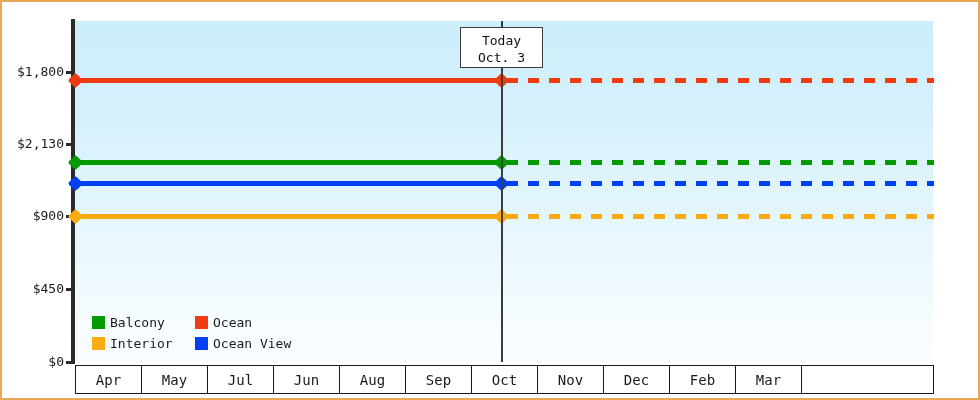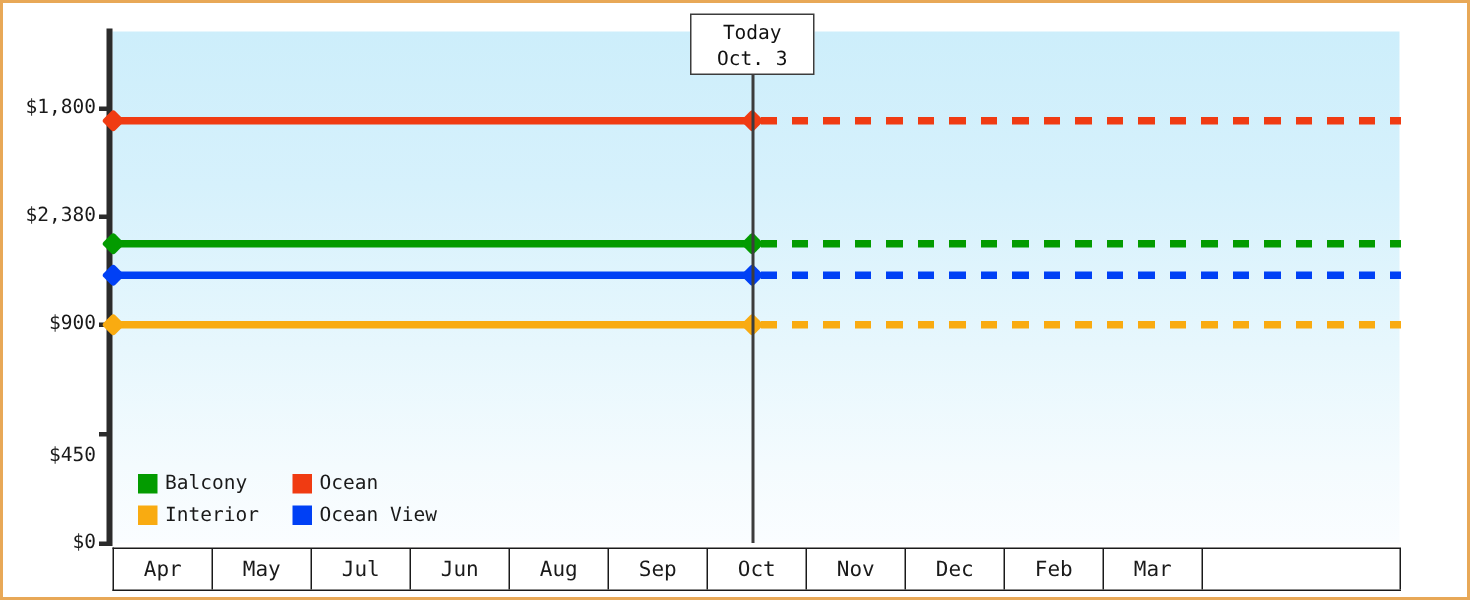--- a/index.html
+++ b/index.html
@@ -83,21 +83,21 @@
     position: absolute;
     left: 499px;
     top: 19px;
     width: 2px;
     height: 341px;
     background: #3c3c3c;
   }
   #today-box {
     position: absolute;
     left: 458px;
-    top: 7px;
+    top: 25px;
     width: 83px;
     height: 41px;
     background: #ffffff;
     border: 1px solid #3c3c3c;
     box-sizing: border-box;
     text-align: center;
     font-size: 13px;
     color: #111111;
     padding-top: 4px;
     line-height: 17px;
@@ -164,27 +164,27 @@
 
 <div id="chart-root">
 
   <div id="plot-area"></div>
 
   <div id="y-axis-line"></div>
 
   <div class="y-tick" style="top:63px;">$1,800</div>
   <div class="y-tick-mark" style="top:69px;"></div>
 
-  <div class="y-tick" style="top:135px;">$2,380</div>
+  <div class="y-tick" style="top:135px;">$2,130</div>
   <div class="y-tick-mark" style="top:141px;"></div>
 
   <div class="y-tick" style="top:207px;">$900</div>
   <div class="y-tick-mark" style="top:213px;"></div>
 
-  <div class="y-tick" style="top:295px;margin-left:24px;">$450</div>
+  <div class="y-tick" style="top:280px;margin-left:24px;">$450</div>
   <div class="y-tick-mark" style="top:286px;"></div>
 
   <div class="y-tick" style="top:353px;">$0</div>
   <div class="y-tick-mark" style="top:359px;"></div>
 
   <div class="series-solid" style="top:76px; width:428px; background:#f03b12;"></div>
   <div class="series-dashed" style="top:76px; left:505px; width:427px;
               background:repeating-linear-gradient(to right,#f03b12 0 11px,transparent 11px 21px);"></div>
   <div class="marker" style="top:73px; left:68px; background:#f03b12;"></div>
   <div class="marker" style="top:73px; left:494px; background:#f03b12;"></div>

